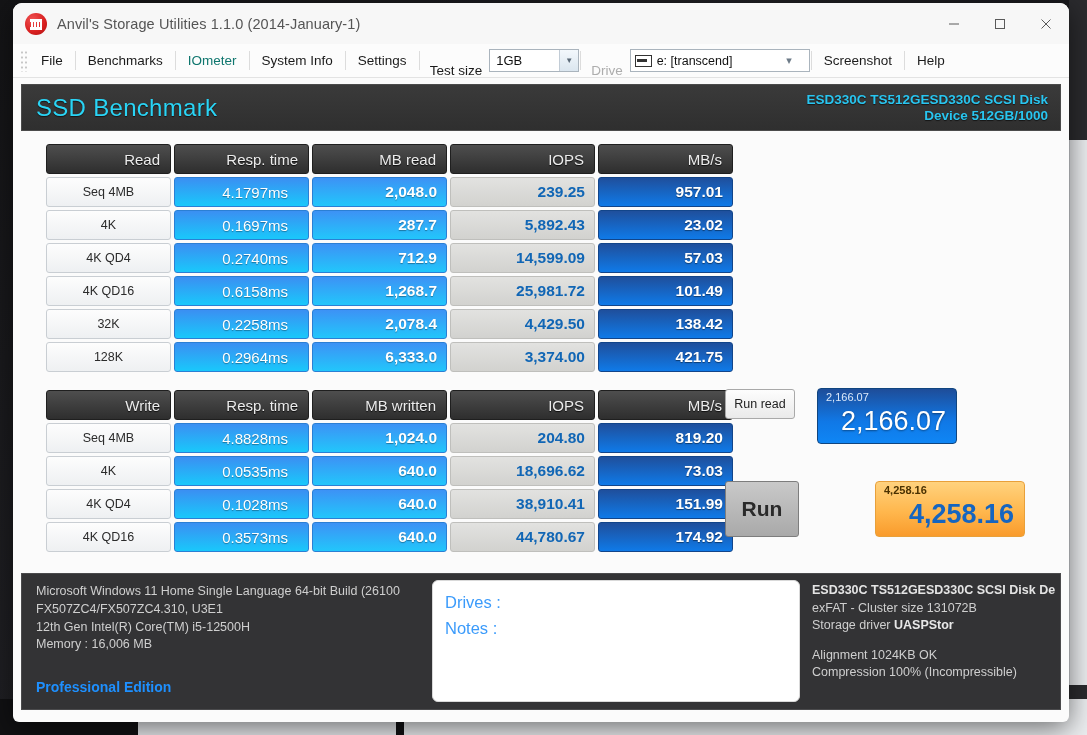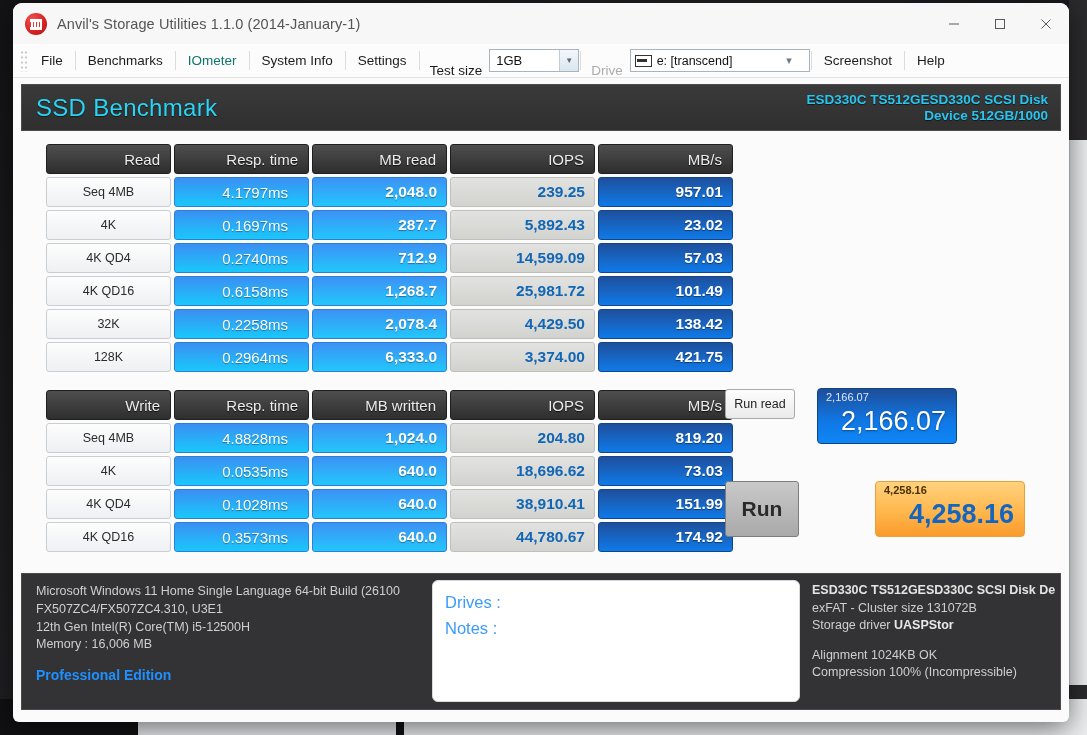--- a/index.html
+++ b/index.html
@@ -383,21 +383,21 @@
   }
   .sys-line {
     font-size: 12.5px;
     color: #cfcfcf;
     white-space: nowrap;
   }
   #sys-edition {
     font-size: 14px;
     font-weight: bold;
     color: #1e90ff;
-    margin-top: 12px;
+    margin-top: 24px;
     white-space: nowrap;
   }
   #notes-panel {
     position: absolute;
     left: 410px; top: 6px;
     width: 368px; height: 122px;
     background: #fff;
     border-radius: 6px;
     border: 1px solid #d9d9d9;
     padding: 9px 12px;

